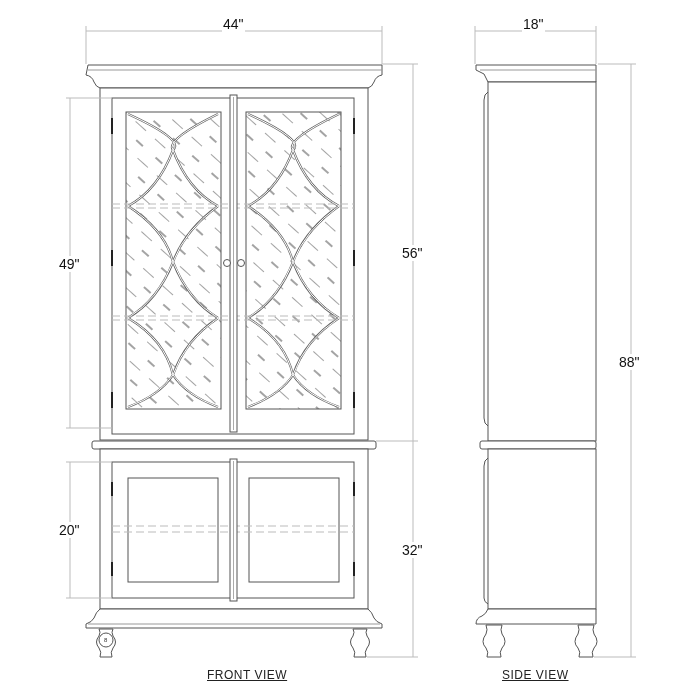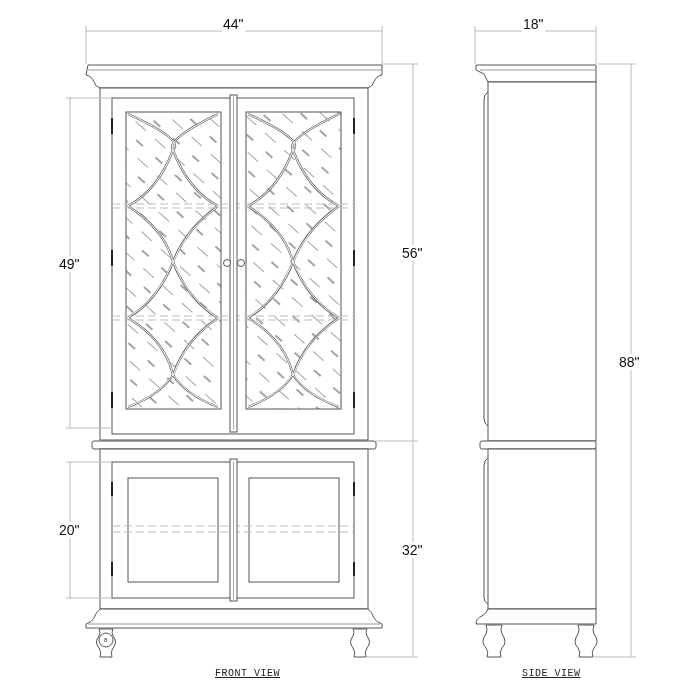--- a/index.html
+++ b/index.html
@@ -1,19 +1,19 @@
 <!DOCTYPE html>
 <html><head>
 <meta charset="utf-8">
 <style>
   html, body { margin:0; padding:0; background:#ffffff; }
   body { width:700px; height:700px; overflow:hidden; position:relative; font-family:"Liberation Sans", sans-serif; }
   #drawing { position:absolute; left:0; top:0; width:700px; height:700px; }
   .dim-label { position:absolute; font-family:"Liberation Sans", sans-serif; font-size:14px; color:#111; background:#fff; padding:0 1px; line-height:16px; }
-  .view-label { position:absolute; font-family:Liberation Mono, monospace; font-size:10px; color:#222; text-decoration:underline; letter-spacing:0.5px;margin-left:8px; }
+  .view-label { position:absolute; font-family:Liberation Sans, sans-serif; font-size:12px; color:#222; text-decoration:underline; letter-spacing:0.5px; }
   .circle-num { font-family:"Liberation Sans", sans-serif; font-size:6px; fill:#333; }
 </style>
 </head>
 <body>
 
 <svg id="drawing" viewBox="0 0 700 700" xmlns="http://www.w3.org/2000/svg">
   <defs>
     <pattern id="glassHatch" patternUnits="userSpaceOnUse" width="26" height="26" patternTransform="rotate(-48)">
       <line x1="0" y1="0" x2="0" y2="14" stroke="#333" stroke-width="0.9"></line>
       <line x1="13" y1="13" x2="13" y2="22" stroke="#333" stroke-width="0.9"></line>
@@ -205,13 +205,13 @@
 
 <span class="dim-label" style="left:222px; top:16px;">44"</span>
 <span class="dim-label" style="left:522px; top:16px;">18"</span>
 <span class="dim-label" style="left:58px; top:256px;">49"</span>
 <span class="dim-label" style="left:401px; top:245px;">56"</span>
 <span class="dim-label" style="left:618px; top:354px;">88"</span>
 <span class="dim-label" style="left:58px; top:522px;">20"</span>
 <span class="dim-label" style="left:401px; top:542px;">32"</span>
 
 <span class="view-label" style="left:207px; top:668px;">FRONT VIEW</span>
-<span class="view-label" style="left:514px; top:668px;">SIDE VIEW</span>
+<span class="view-label" style="left:502px; top:668px;">SIDE VIEW</span>
 
 </body></html>

